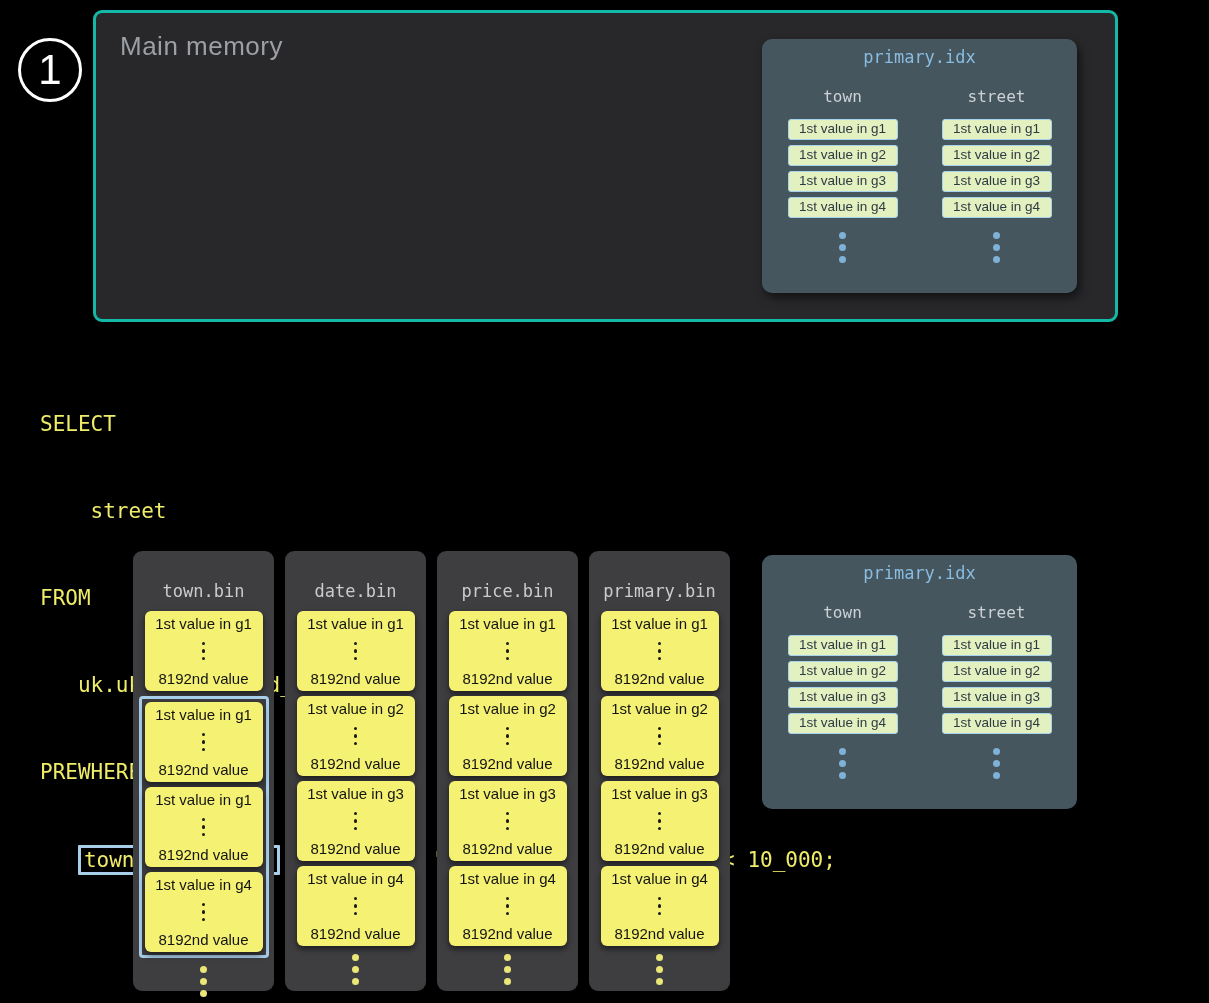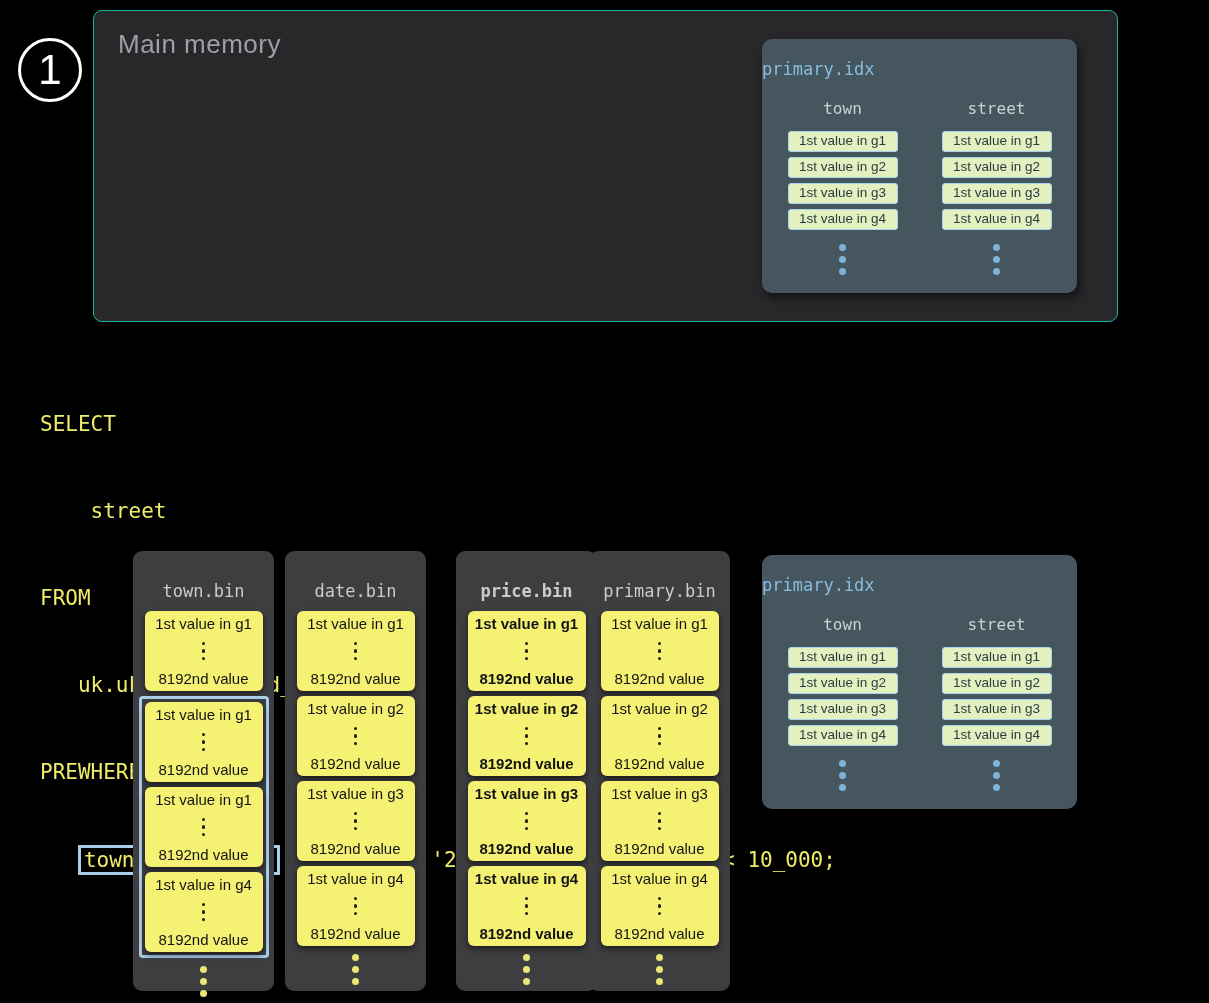--- a/index.html
+++ b/index.html
@@ -7,29 +7,29 @@
        font-family:"Liberation Sans",sans-serif;}
 
   
   .step-badge{position:absolute;left:18px;top:38px;width:64px;height:64px;
     border:3.5px solid #fff;border-radius:50%;box-sizing:border-box;
     display:flex;align-items:center;justify-content:center;
     color:#fff;font-size:42px;font-weight:400;line-height:1;}
 
   
   .main-memory{position:absolute;left:93px;top:10px;width:1025px;height:312px;
-    background:#28282b;border:1px solid #14b8a6;border-radius:9px;box-sizing:border-box;}
+    background:#28282b;border:3px solid #14b8a6;border-radius:9px;box-sizing:border-box;}
   .mm-label{position:absolute;left:24px;top:18px;font-size:26px;color:#9c9fa3;letter-spacing:.5px;}
 
   
   .idx-panel{position:absolute;width:315px;height:254px;background:#45565f;
     border-radius:10px;box-shadow:3px 5px 10px rgba(0,0,0,.55);box-sizing:border-box;}
   .idx-panel.top{left:762px;top:39px;}
   .idx-panel.bottom{left:762px;top:555px;}
-  .idx-title{padding-top:20px;
+  .idx-title{padding-top:8px;text-align:center;
     font-family:"DejaVu Sans Mono",monospace;font-size:17px;color:#89bcdf;}
   .idx-cols{display:flex;justify-content:center;gap:42px;margin-top:20px;}
   .idx-col{width:112px;display:flex;flex-direction:column;align-items:center;}
   .idx-col-header{font-family:"DejaVu Sans Mono",monospace;font-size:16px;
     color:#cdd2d5;margin-bottom:13px;}
   .chip{width:110px;height:21px;box-sizing:border-box;background:#e3f0c0;
     border:1.5px solid #a7d4ea;border-radius:3px;margin-bottom:5px;
     font-size:13.5px;color:#2d3a42;text-align:center;line-height:17px;}
   .idx-dots{display:flex;flex-direction:column;align-items:center;gap:5px;margin-top:9px;}
   .dot-blue{width:7px;height:7px;border-radius:50%;background:#7fb2d6;}
@@ -37,21 +37,21 @@
   
   .sql{position:absolute;left:40px;top:352px;white-space:pre;
     font-family:"DejaVu Sans Mono",monospace;font-size:21px;line-height:29px;color:#efec68;}
   .sql-line{height:29px;}
   .predicate-box{display:inline-block;border:3px solid #a8cee9;border-radius:1px;
     padding:1px 3px;line-height:22px;vertical-align:baseline;}
 
   
   .bin-col{position:absolute;top:551px;width:141px;height:440px;background:#3e3e41;
     border-radius:9px;box-sizing:border-box;}
-  .bin-col.c0{left:133px;} .bin-col.c1{left:285px;} .bin-col.c2{left:456px;font-weight:bold;} .bin-col.c3{left:589px;}
+  .bin-col.c0{left:133px;} .bin-col.c1{left:285px;} .bin-col.c2{left:437px;} .bin-col.c3{left:589px;}
   .bin-header{padding-top:30px;text-align:center;
     font-family:"DejaVu Sans Mono",monospace;font-size:17px;color:#c9cbcd;margin-bottom:10px;}
   .granule{width:118px;height:80px;box-sizing:border-box;margin:0 auto 5px auto;
     background:#f5f273;border-radius:6px;box-shadow:0 3px 6px rgba(0,0,0,.55);
     display:flex;flex-direction:column;justify-content:space-between;
     padding:5px 2px;}
   .granule .g-text{font-size:15px;color:#141414;text-align:center;line-height:1;}
   .g-dots{display:flex;flex-direction:column;align-items:center;gap:4px;}
   .dot-dark{width:3.5px;height:3.5px;border-radius:50%;background:#1c1c1c;}
   .granule-highlight{width:130px;box-sizing:border-box;margin:0 auto 5px auto;

